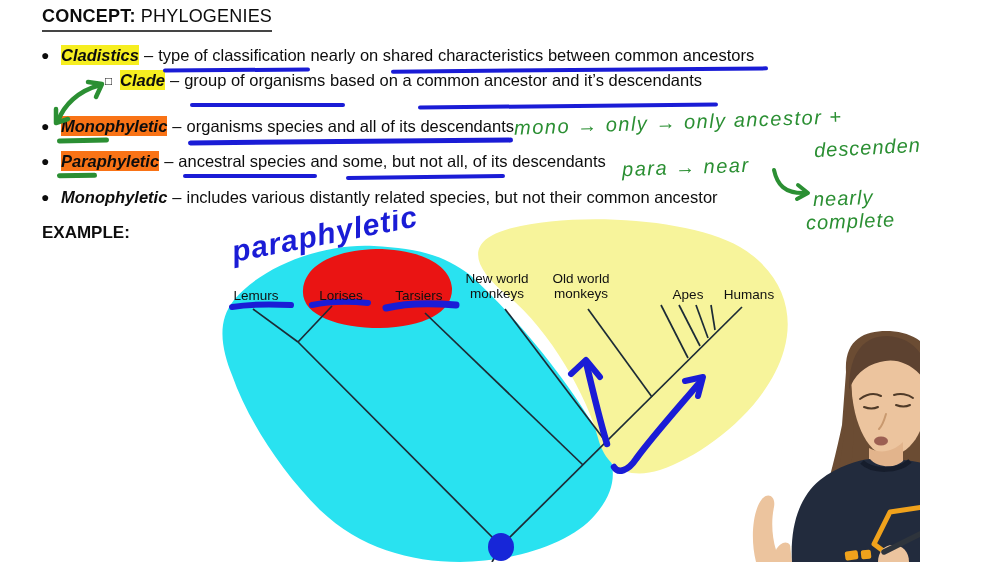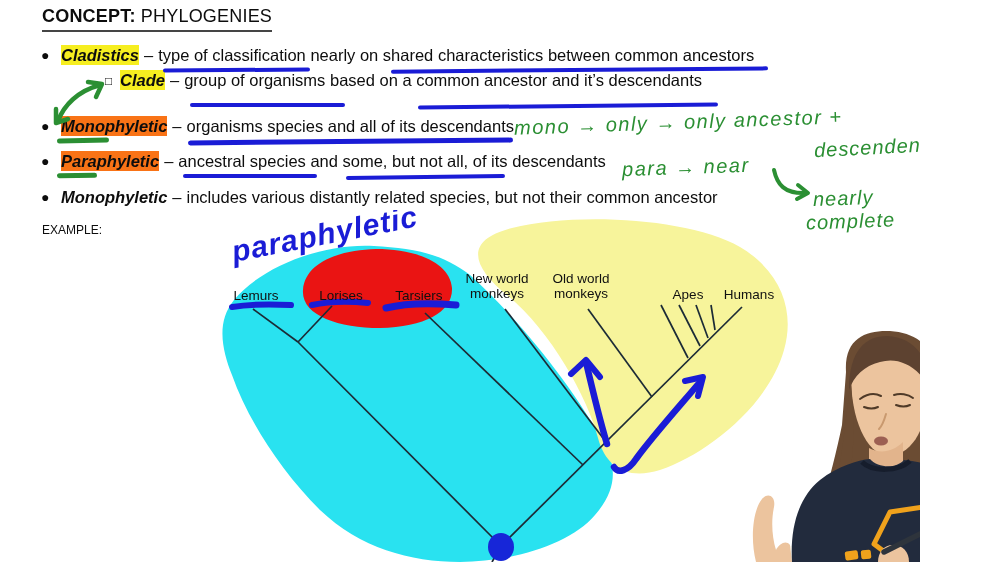--- a/index.html
+++ b/index.html
@@ -16,21 +16,21 @@
   .l2 .mk{width:15px;font-size:12px;}
   .term{font-weight:bold;font-style:italic;padding:1px 0;}
   .hl-y{background:#f6ee20;}
   .hl-c{background:#f97316;}
   .sep{margin:0 5px;}
   .l1{top:46px;left:41px;}
   .l2{top:71px;left:105px;}
   .l3{top:117px;left:41px;}
   .l4{top:152px;left:41px;}
   .l5{top:188px;left:41px;}
-  .example{top:223px;left:42px;font-weight:normal;font-size:12px;}
+  .example{top:223px;left:42px;font-weight:bold;font-size:17px;}
 
   .ink{position:absolute;height:4px;border-radius:3px;background:#1a1cd6;}
   .u1a{left:163px;top:68px;width:147px;transform:rotate(-.4deg);}
   .u1b{left:391px;top:68px;width:377px;transform:rotate(-.5deg);}
   .u2a{left:190px;top:103px;width:155px;}
   .u2b{left:418px;top:104px;width:300px;transform:rotate(-.6deg);}
   .u3{left:188px;top:139px;width:325px;height:5px;transform:rotate(-.5deg);}
   .u4a{left:183px;top:174px;width:134px;}
   .u4b{left:346px;top:175px;width:159px;transform:rotate(-.8deg);}
   .gu{background:#2b8f33;height:5px;}

